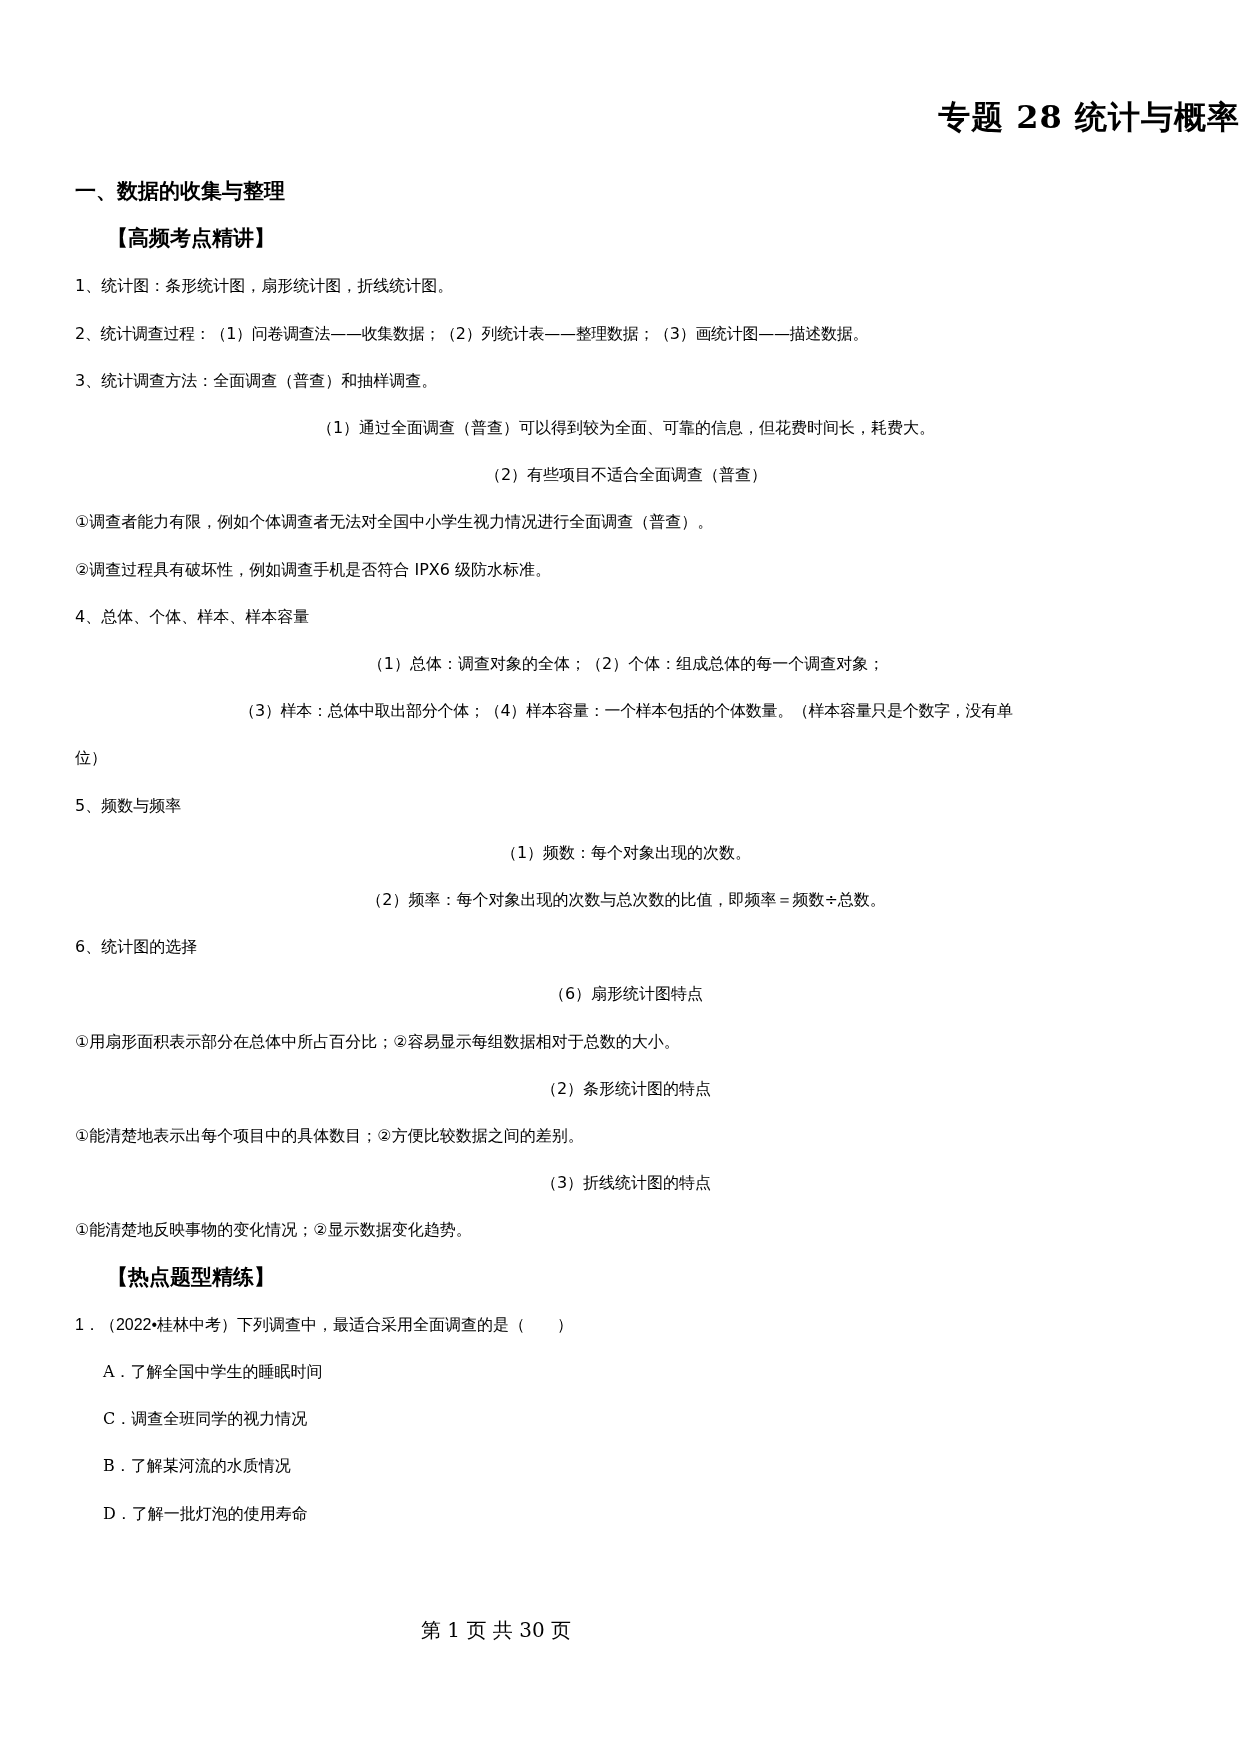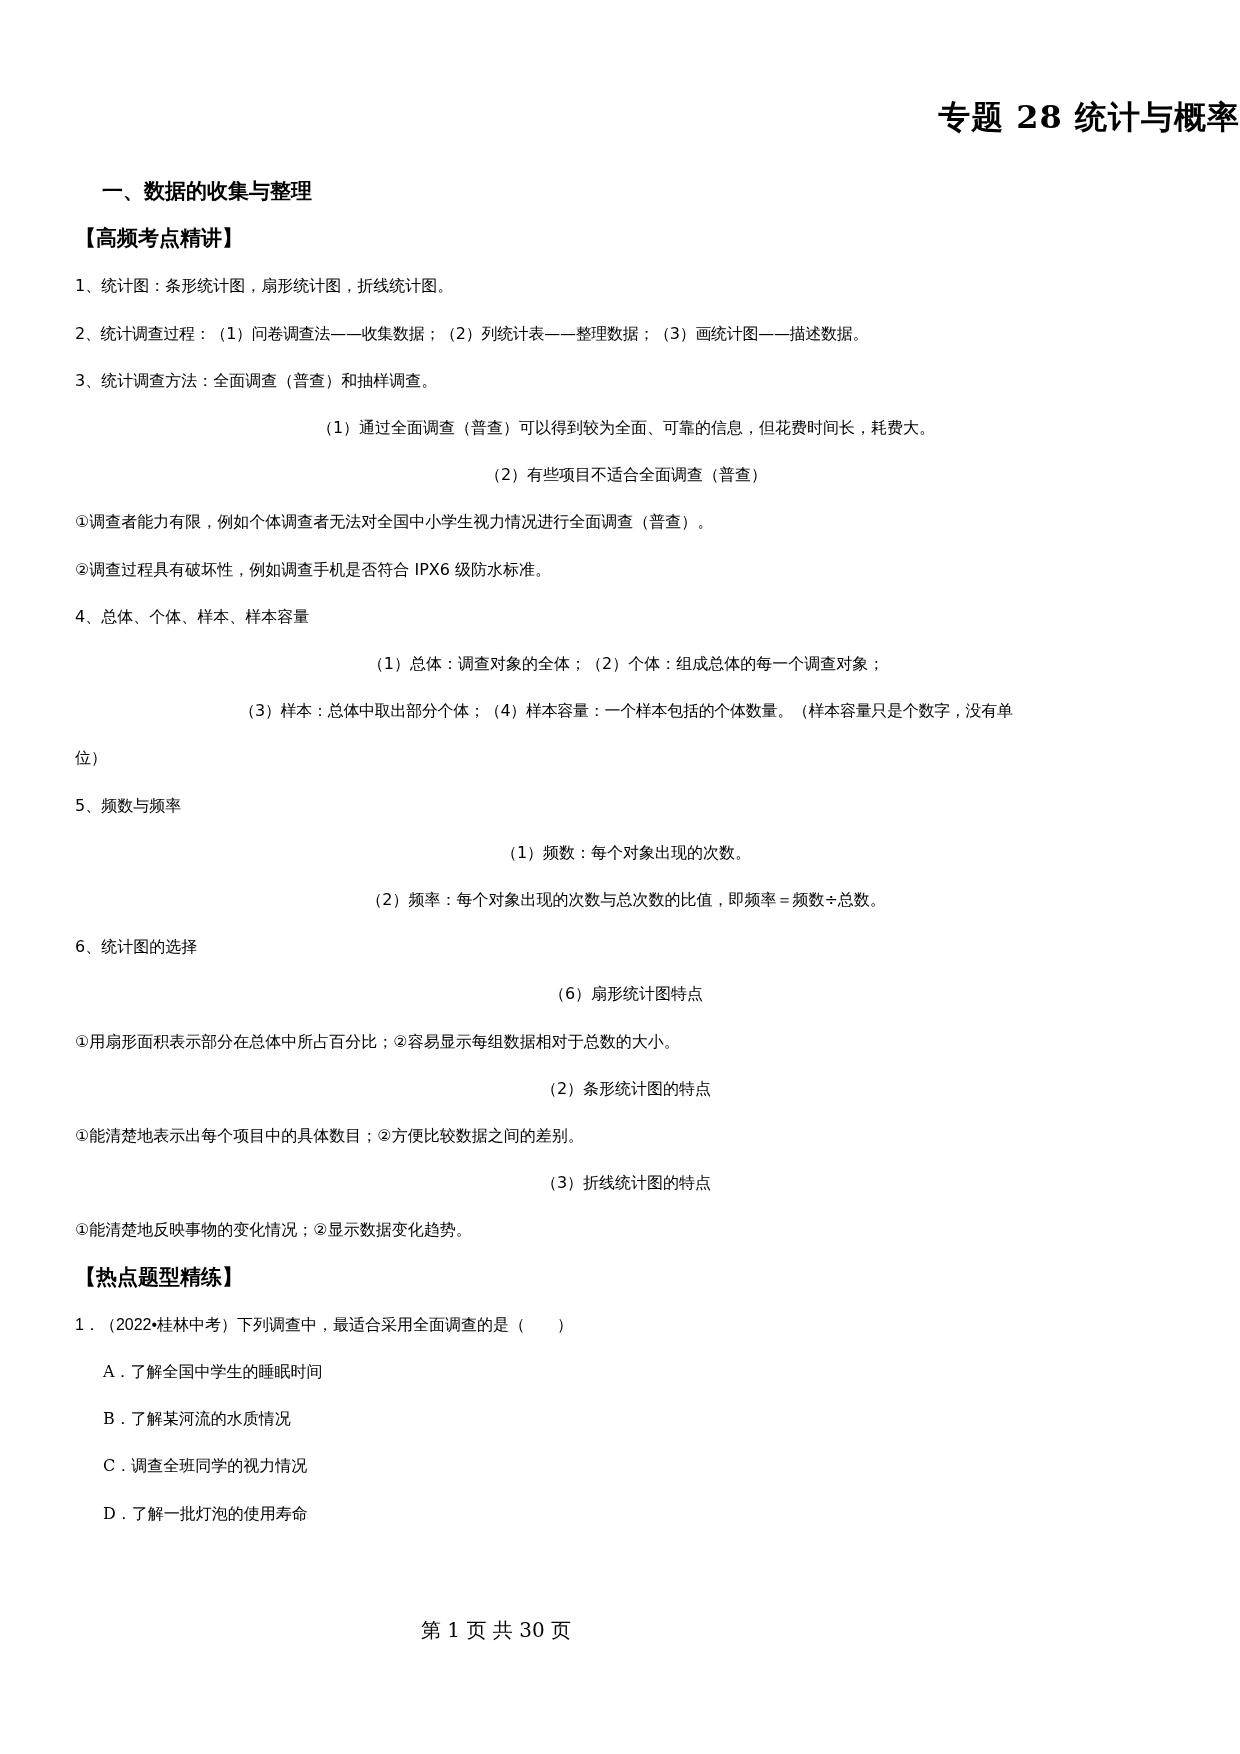--- a/index.html
+++ b/index.html
@@ -4,22 +4,22 @@
 <style>
   html, body { margin: 0; padding: 0; background: #ffffff; }
   body { width: 1240px; height: 1754px; position: relative; overflow: hidden;
          font-family: "DejaVu Sans", "Liberation Sans", sans-serif; color: #000; }
   .page { position: absolute; left: 0; top: 0; width: 1240px; height: 1754px; }
   .title { position: absolute; left: 0; width: 1240px; top: 96px; text-align: right;
            font-family: "DejaVu Serif", "Liberation Serif", serif; font-size: 32px; font-weight: bold;
            letter-spacing: 1px; }
   .content { position: absolute; left: 75px; top: 168px; width: 1100px; }
   .line { font-size: 16px; line-height: 47.2px; white-space: nowrap; }
-  .h1 { font-weight: bold; font-size: 21px; margin-left: 27px; }
-  .h2 { font-weight: bold; font-size: 21px; padding-left: 0; }
+  .h1 { font-weight: bold; font-size: 21px; }
+  .h2 { font-weight: bold; font-size: 21px; padding-left: 0; margin-left: 32px; }
   .indent1 { padding-left: 2px; text-align: center; }
   .opt { padding-left: 28px; font-family: "DejaVu Serif", "Liberation Serif", serif; }
   .q { font-family: Liberation Sans, sans-serif; }
   .footer { position: absolute; left: 0; width: 992px; top: 1617px; text-align: center;
             font-family: "DejaVu Serif", "Liberation Serif", serif; font-size: 20px; }
 </style>
 </head>
 <body>
 
 <div class="page">
@@ -48,19 +48,19 @@
     <div class="line">①用扇形面积表示部分在总体中所占百分比；②容易显示每组数据相对于总数的大小。</div>
     <div class="line indent1">（2）条形统计图的特点</div>
     <div class="line">①能清楚地表示出每个项目中的具体数目；②方便比较数据之间的差别。</div>
     <div class="line indent1">（3）折线统计图的特点</div>
     <div class="line">①能清楚地反映事物的变化情况；②显示数据变化趋势。</div>
 
     <div class="line h2">【热点题型精练】</div>
 
     <div class="line q">1．（2022•桂林中考）下列调查中，最适合采用全面调查的是（　　）</div>
     <div class="line opt">A．了解全国中学生的睡眠时间</div>
+    <div class="line opt">C．调查全班同学的视力情况</div>
     <div class="line opt">B．了解某河流的水质情况</div>
-    <div class="line opt">C．调查全班同学的视力情况</div>
     <div class="line opt">D．了解一批灯泡的使用寿命</div>
   </div>
 
   <div class="footer">第 1 页 共 30 页</div>
 </div>
 
 </body></html>

